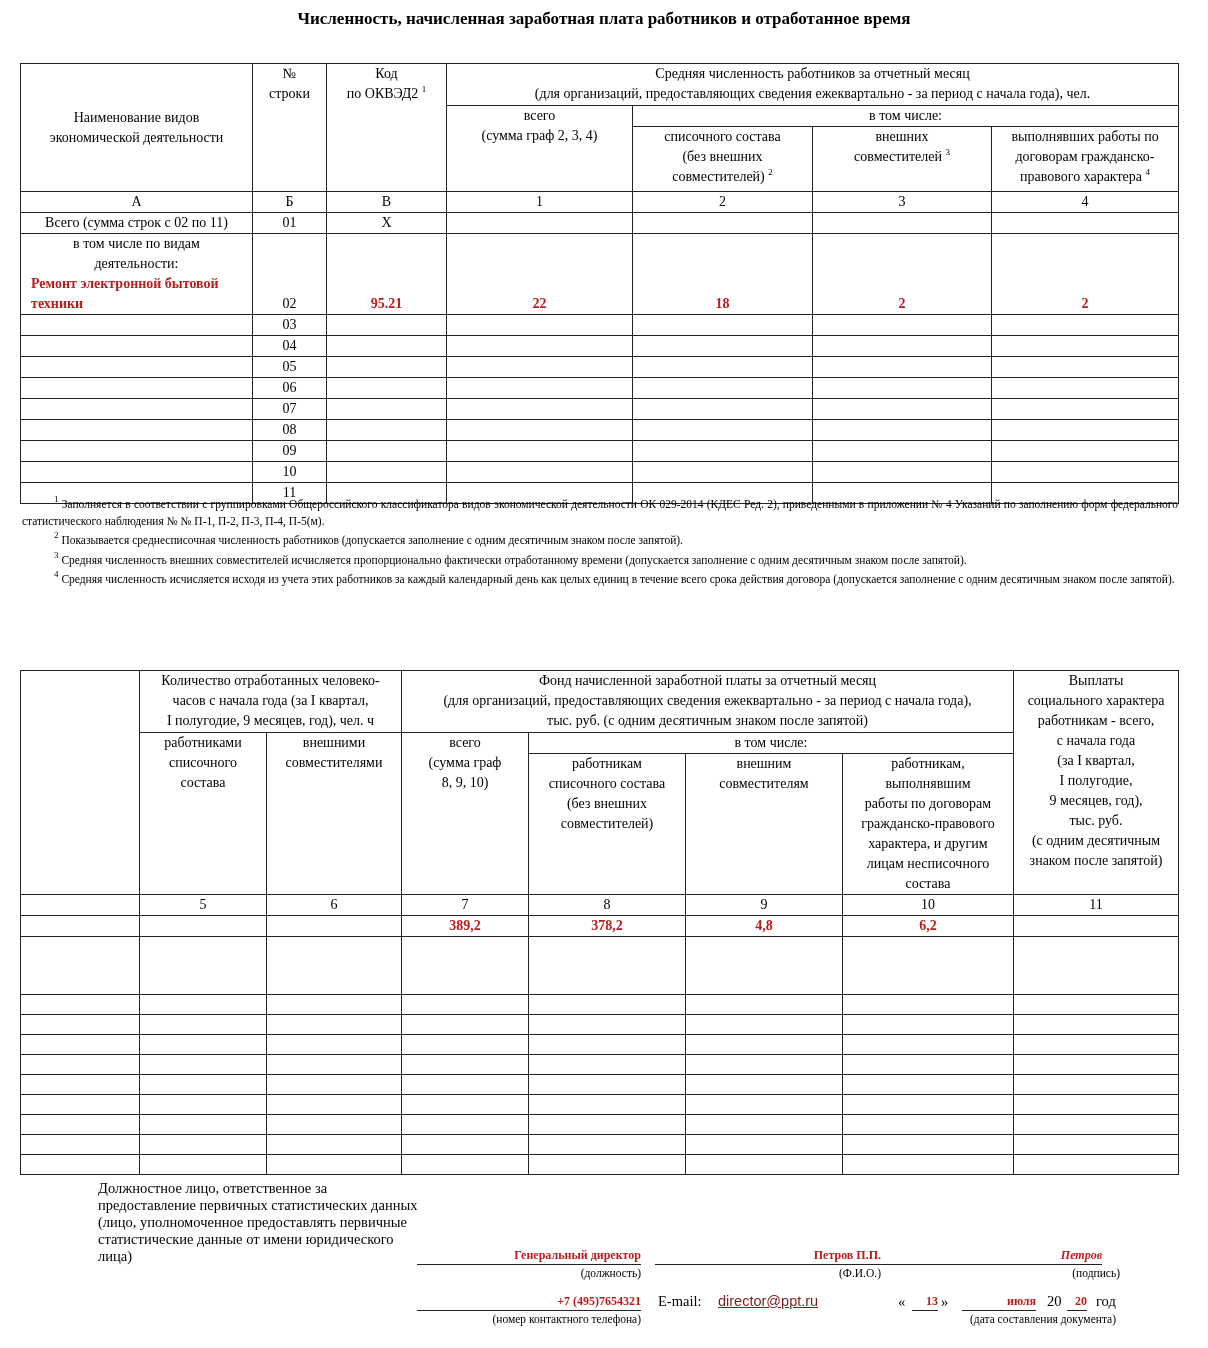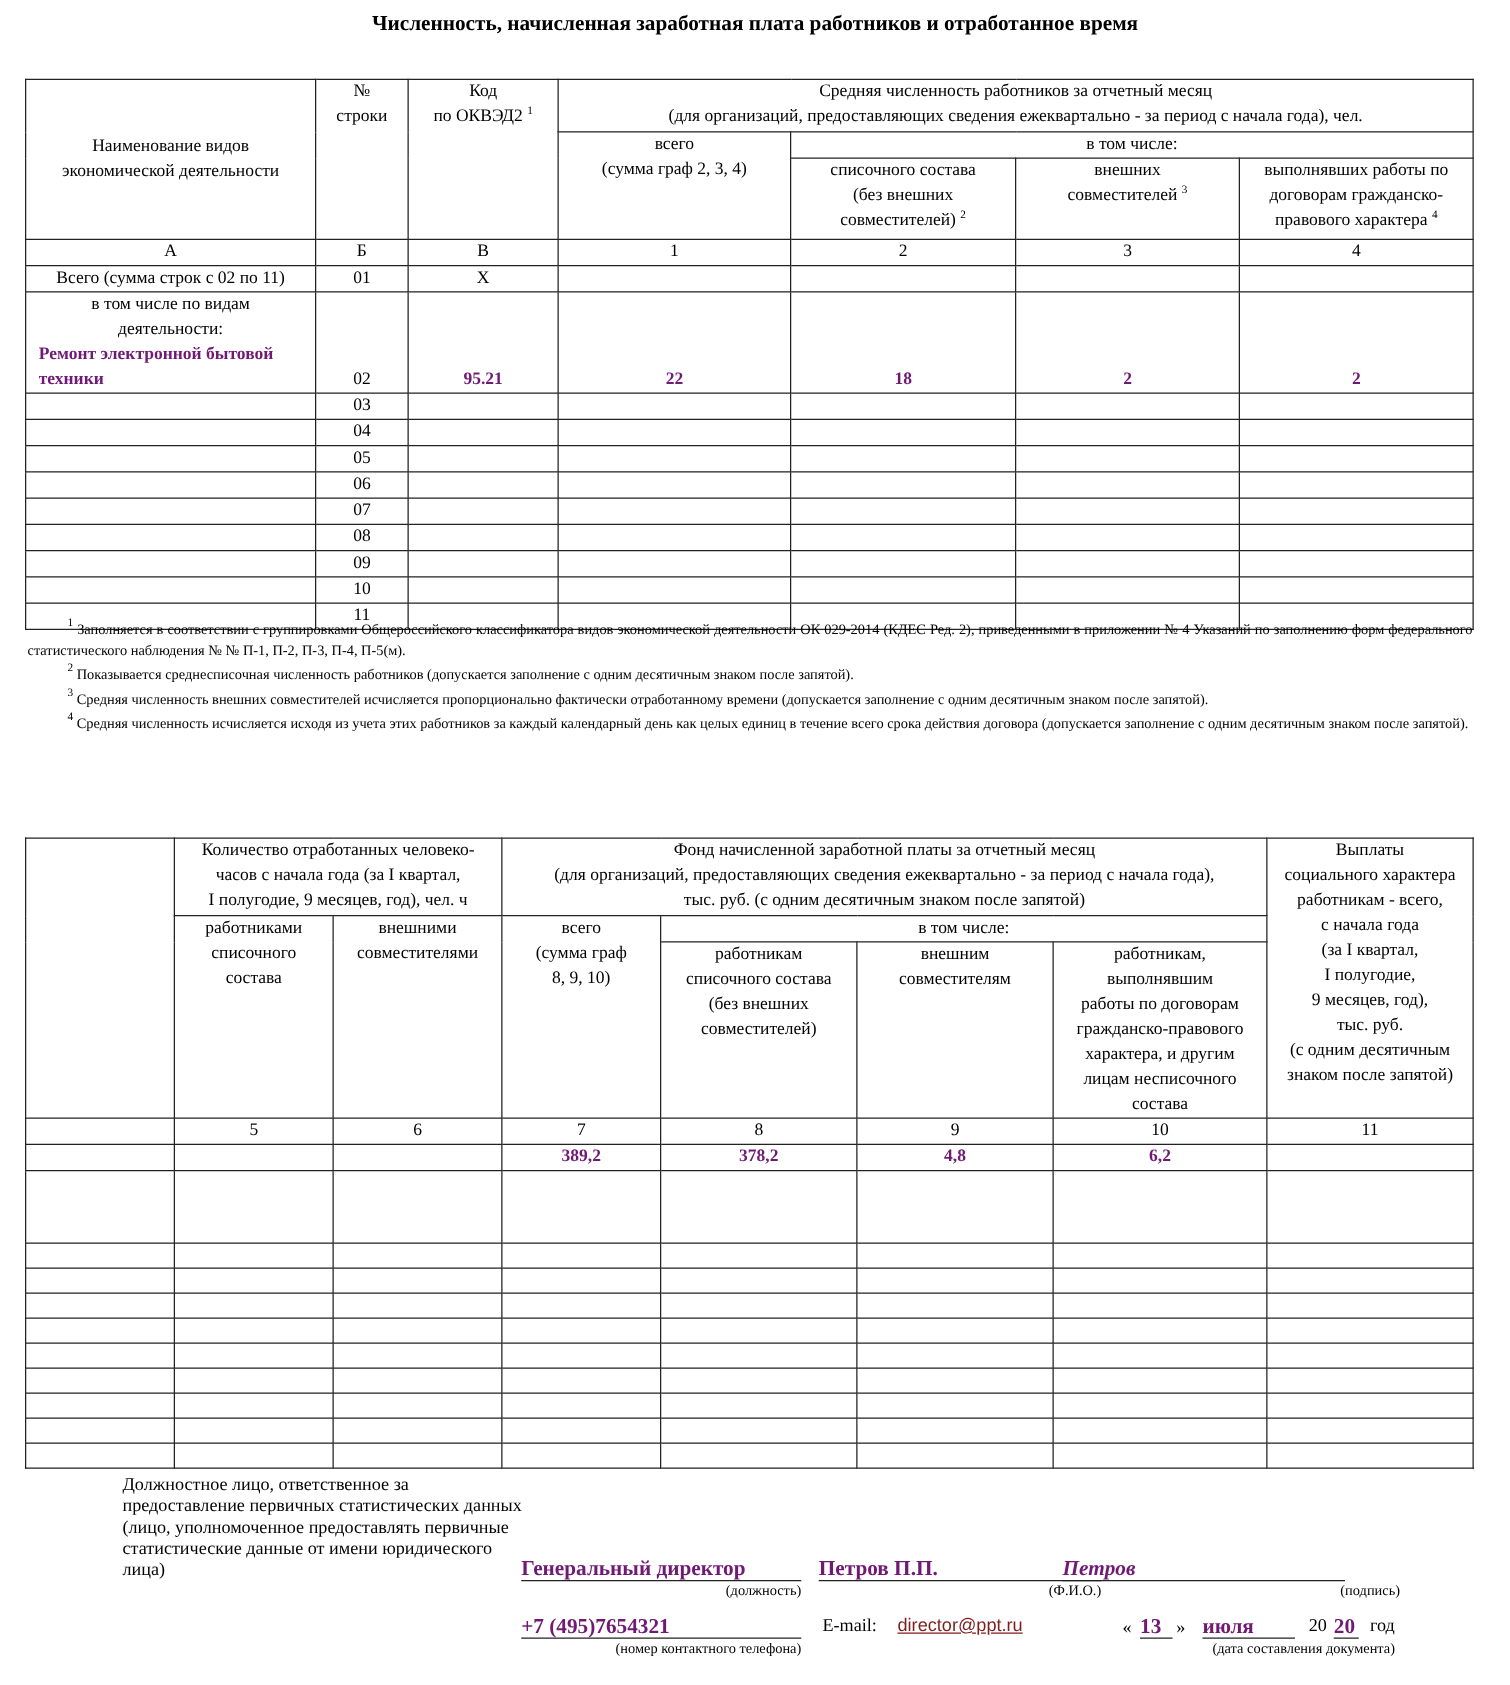--- a/index.html
+++ b/index.html
@@ -1,29 +1,29 @@
 <!DOCTYPE html>
 <html><head>
 <meta charset="utf-8">
 <style>
   html, body { margin: 0; padding: 0; background: #ffffff; }
   body { width: 1208px; height: 1348px; position: relative; font-family: "Liberation Serif", serif; color: #000; overflow: hidden; }
   .title { position: absolute; left: 0; top: 9px; width: 1208px; text-align: center; font-weight: bold; font-size: 17px; }
   table { border-collapse: collapse; position: absolute; table-layout: fixed; }
   td { border: 1.5px solid #222; padding: 0; text-align: center; vertical-align: top; font-size: 14px; line-height: 20px; }
-  .red { color: #701a75; font-weight: bold; }
+  .red { color: #b91c1c; font-weight: bold; }
   sup { font-size: 9px; line-height: 0; vertical-align: 6px; }
   #t1 { left: 20px; top: 63px; width: 1158px; }
   #t2 { left: 20px; top: 622px; width: 1158px; margin-top: 48px; }
   .vb { vertical-align: bottom; }
   .vm { vertical-align: middle; }
   .foot { position: absolute; left: 22px; width: 1156px; font-size: 11.5px; line-height: 17px; text-align: justify; }
   .foot .ind { display: inline-block; width: 32px; }
   .sig-label { position: absolute; font-size: 14.5px; line-height: 17px; }
-  .line-field { position: absolute; text-align: left; border-bottom: 1.5px solid #222; font-size: 17px; line-height: 18px; }
+  .line-field { position: absolute; text-align: right; border-bottom: 1.5px solid #222; font-size: 12px; line-height: 18px; }
   .caption { position: absolute; text-align: right; font-size: 11.5px; }
   .plain { position: absolute; font-size: 14.5px; line-height: 18px; }
   .email { color: #7f1d1d; text-decoration: underline; font-family: "Liberation Sans", sans-serif; font-size: 14.5px; }
   .italic { font-style: italic; }
 </style>
 </head>
 <body>
 
 <div class="title">Численность, начисленная заработная плата работников и отработанное время</div>
 
@@ -401,21 +401,21 @@
 </table>
 
 <div class="sig-label" style="left:98px;top:1180px;width:330px">Должностное лицо, ответственное за предоставление первичных статистических данных (лицо, уполномоченное предоставлять первичные статистические данные от имени юридического лица)</div>
 
 <div class="line-field red" style="left:417px;top:1246px;width:224px">Генеральный директор</div>
 <div class="caption" style="left:417px;top:1267px;width:224px">(должность)</div>
 
 <div class="line-field red" style="left:655px;top:1246px;width:226px">Петров П.П.</div>
 <div class="caption" style="left:655px;top:1267px;width:226px">(Ф.И.О.)</div>
 
-<div class="line-field red italic" style="left:850px;top:1246px;width:226px">Петров</div>
+<div class="line-field red italic" style="left:876px;top:1246px;width:226px">Петров</div>
 <div class="caption" style="left:894px;top:1267px;width:226px">(подпись)</div>
 
 <div class="line-field red" style="left:417px;top:1292px;width:224px">+7 (495)7654321</div>
 <div class="caption" style="left:417px;top:1313px;width:224px">(номер контактного телефона)</div>
 
 <div class="plain" style="left:658px;top:1292px">E-mail:</div>
 <div class="plain" style="left:718px;top:1292px"><span class="email">director@ppt.ru</span></div>
 
 <div class="plain" style="left:898px;top:1293px">«</div>
 <div class="line-field red" style="left:912px;top:1292px;width:26px">13</div>

